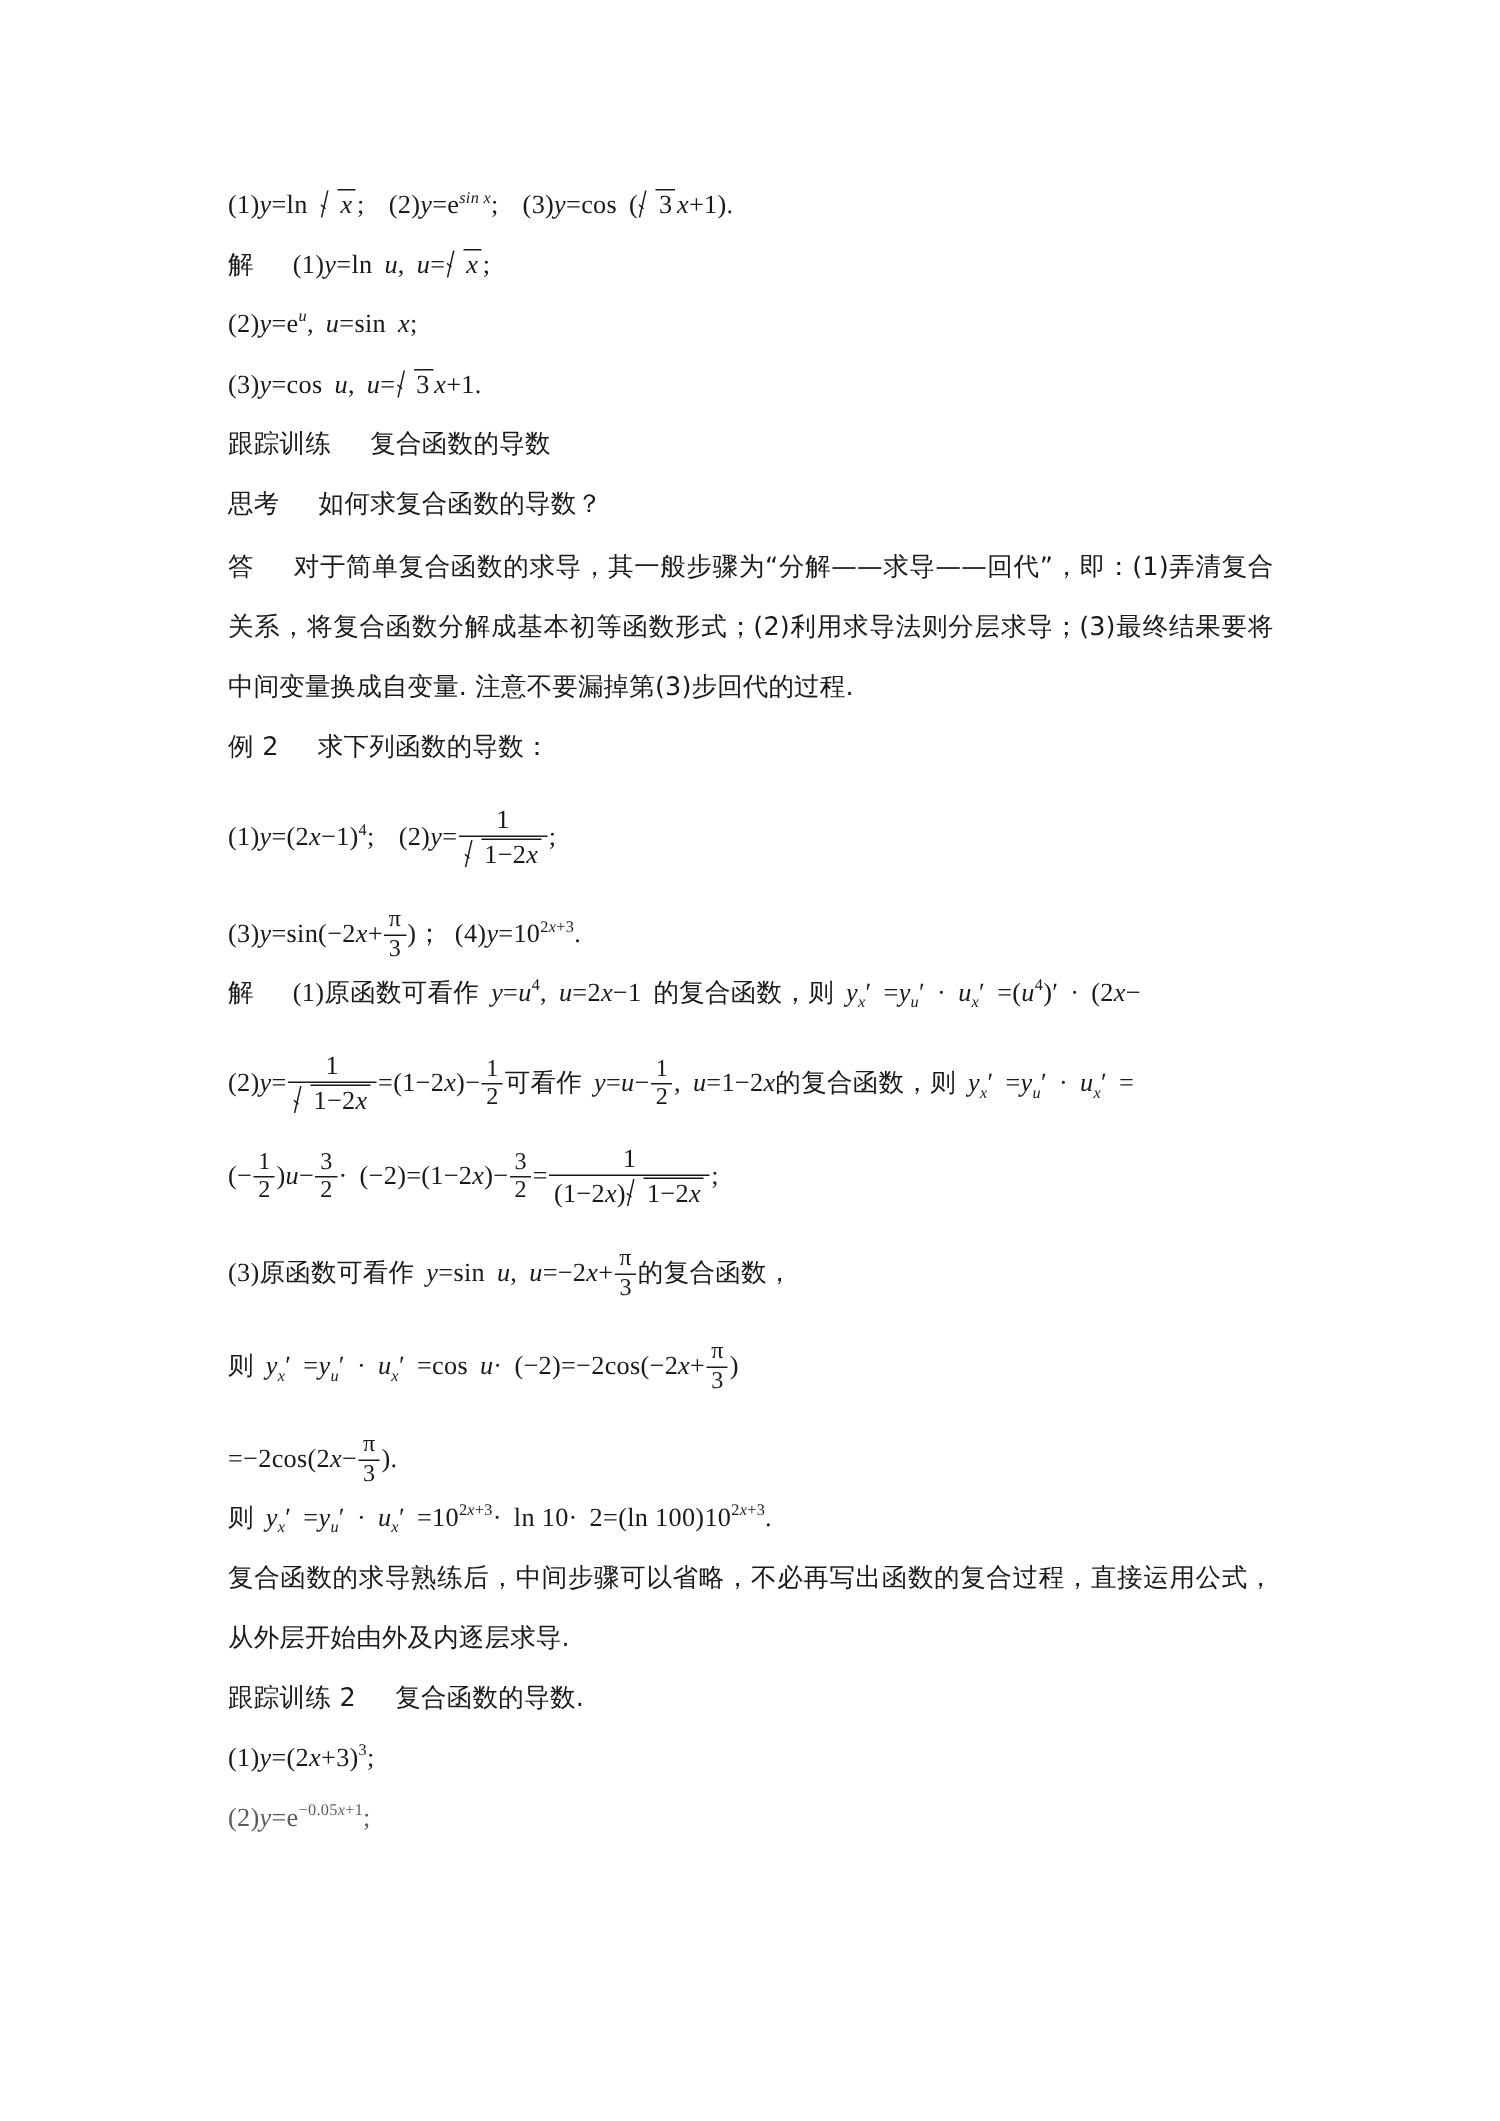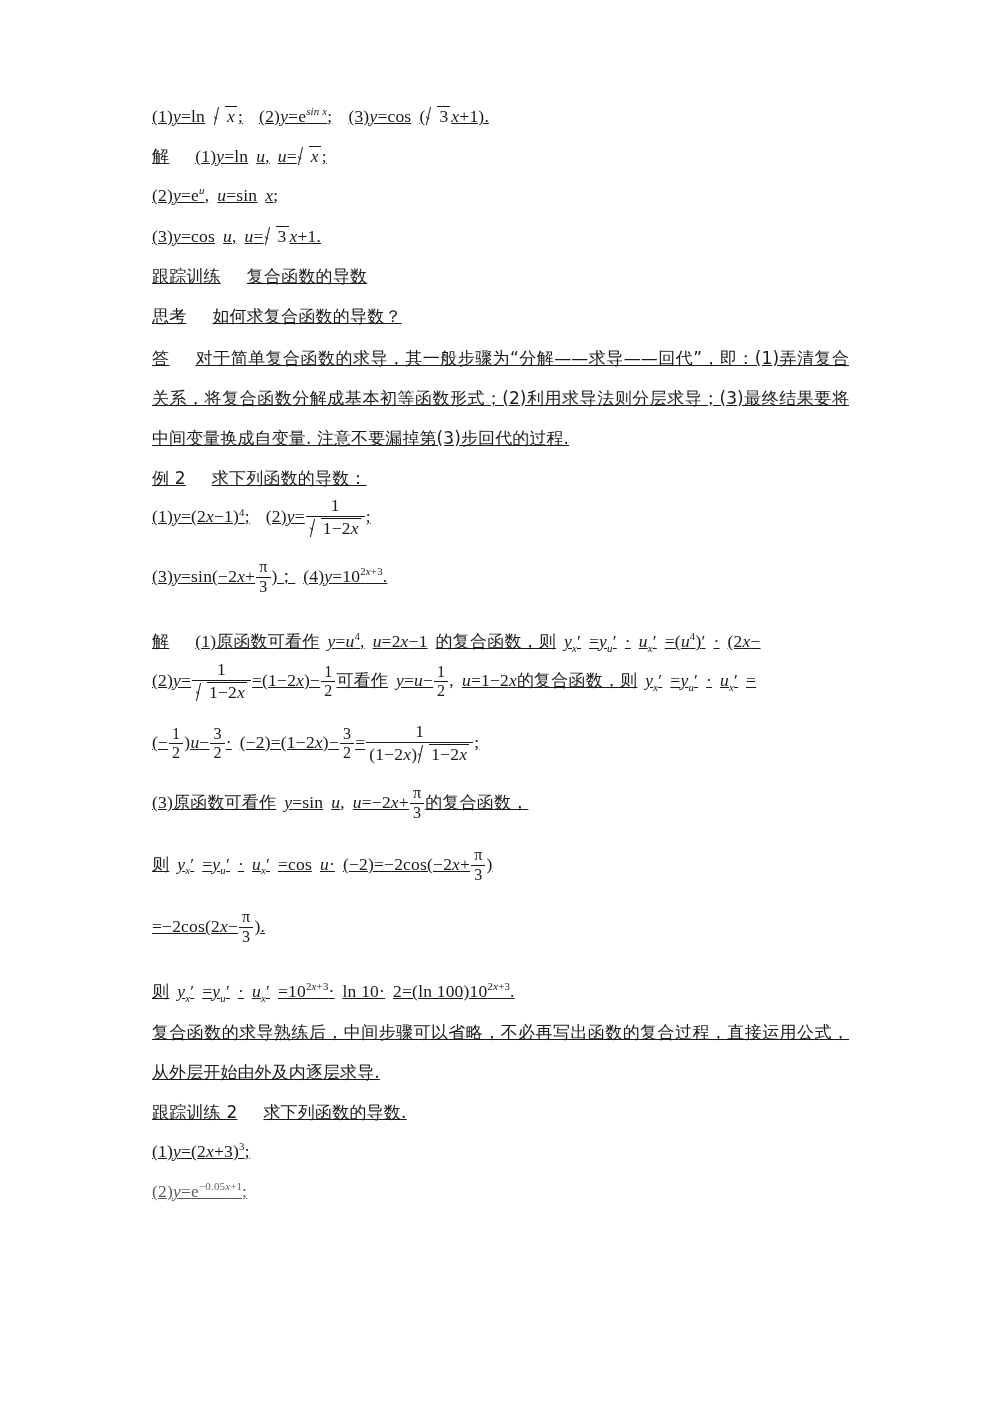--- a/index.html
+++ b/index.html
@@ -19,44 +19,43 @@
   .page {
     position: absolute;
     left: 0; top: 0;
     width: 1000px;
     height: 1414px;
     background: #ffffff;
   }
   .content {
     position: absolute;
     left: 152px;
-    top: 96px;
+    top: 116px;
     width: 700px;
-    text-decoration: underline;
   }
   .line {
     position: relative;
     font-size: 17.5px;
     line-height: 1.0;
     margin: 0 0 0 0;
     white-space: nowrap;
     letter-spacing: 0.2px;
   }
   .para {
     font-size: 17.5px;
     line-height: 40px;
     white-space: normal;
     text-align: justify;
     text-justify: inter-ideograph;
     width: 697px;
     letter-spacing: 0.1px;
   }
   
   .r  { height: 40px; display: flex; align-items: center; }
-  .r-tall { height: 62px; display: flex; align-items: flex-start; }
+  .r-tall { height: 62px; display: flex; align-items: flex-end; }
 
   .cn { font-family: "DejaVu Sans", "Liberation Sans", sans-serif; font-size: 17px; }
   .gap-sm { display: inline-block; width: 8px; }
   .gap-md { display: inline-block; width: 16px; }
   .gap-lg { display: inline-block; width: 26px; }
 
   i.v { font-style: italic; font-family: "Liberation Serif", serif; }
 
   
   sup.ex { font-size: 0.62em; vertical-align: super; font-style: italic; line-height: 0; margin-top: 17px; }
@@ -232,21 +231,21 @@
 
 
     <div>
       <div class="para cn">
         <span>复合函数的求导熟练后，中间步骤可以省略，不必再写出函数的复合过程，直接运用公式，从外层开始由外及内逐层求导.</span>
       </div>
     </div>
 
     <div class="r">
       <div class="line cn">
-        <span>跟踪训练 2</span><span class="gap-lg"></span><span>求下列函数的导数.</span>
+        <span>跟踪训练 2</span><span class="gap-lg"></span><span>复合函数的导数.</span>
       </div>
     </div>
 
     <div class="r">
       <div class="line">
         <span>(1)</span><i class="v">y</i><span>=(2</span><i class="v">x</i><span>+3)</span><sup class="exn">3</sup><span>;</span>
       </div>
     </div>
 
     <div class="r">

